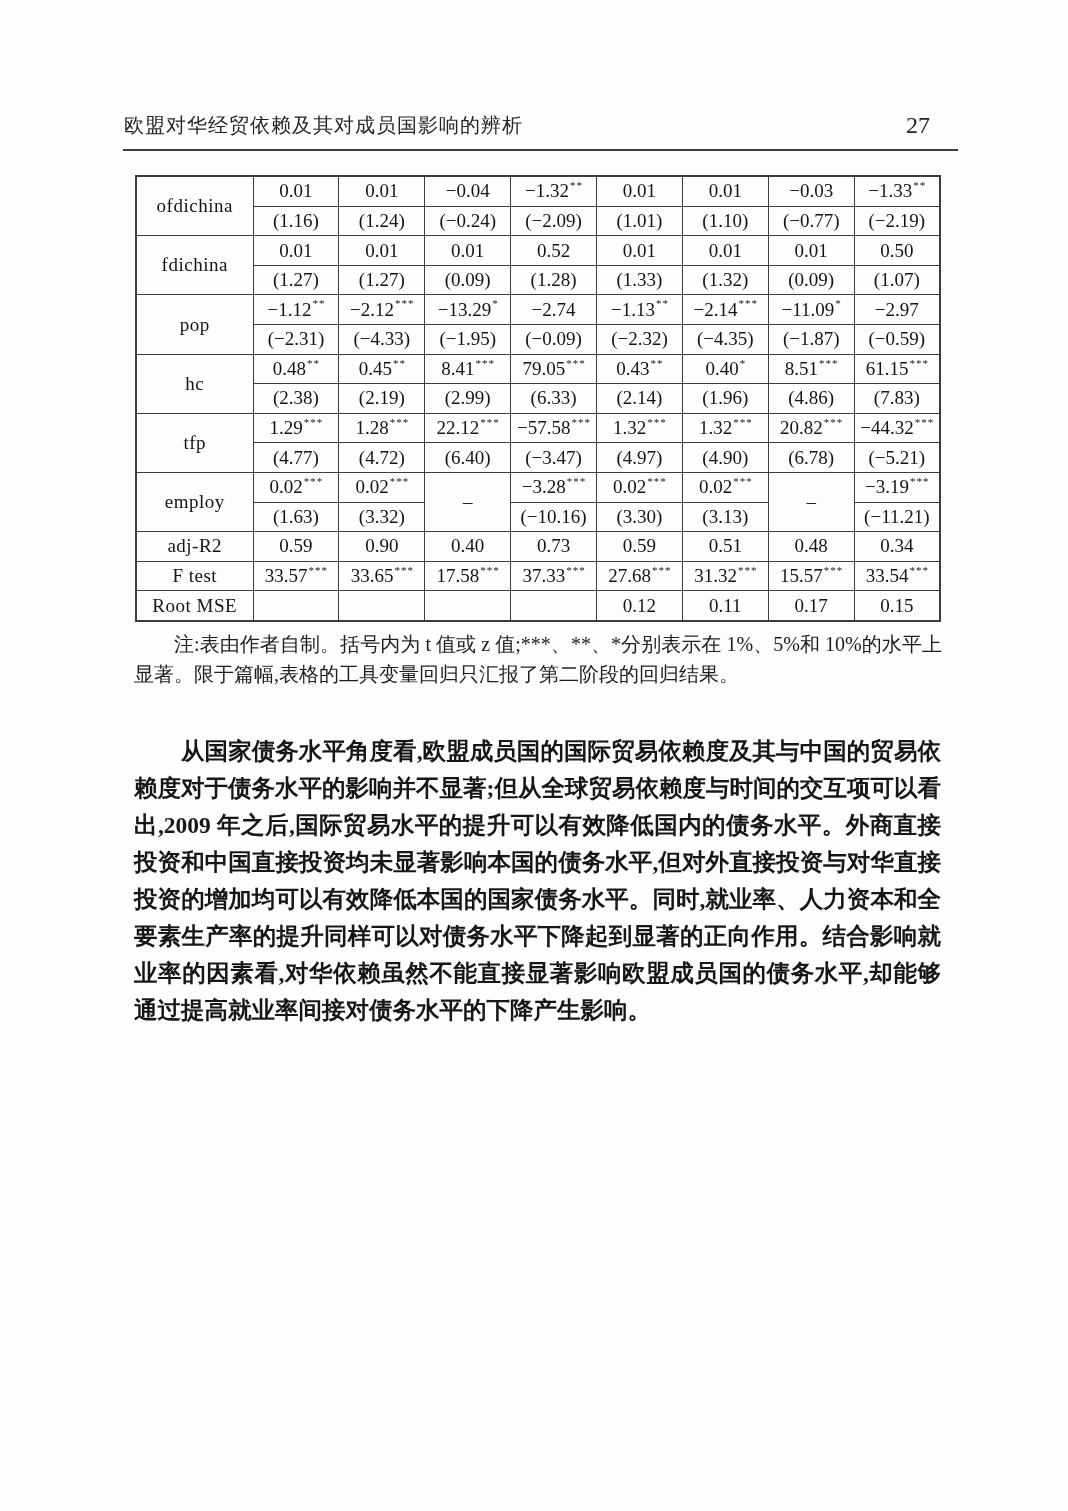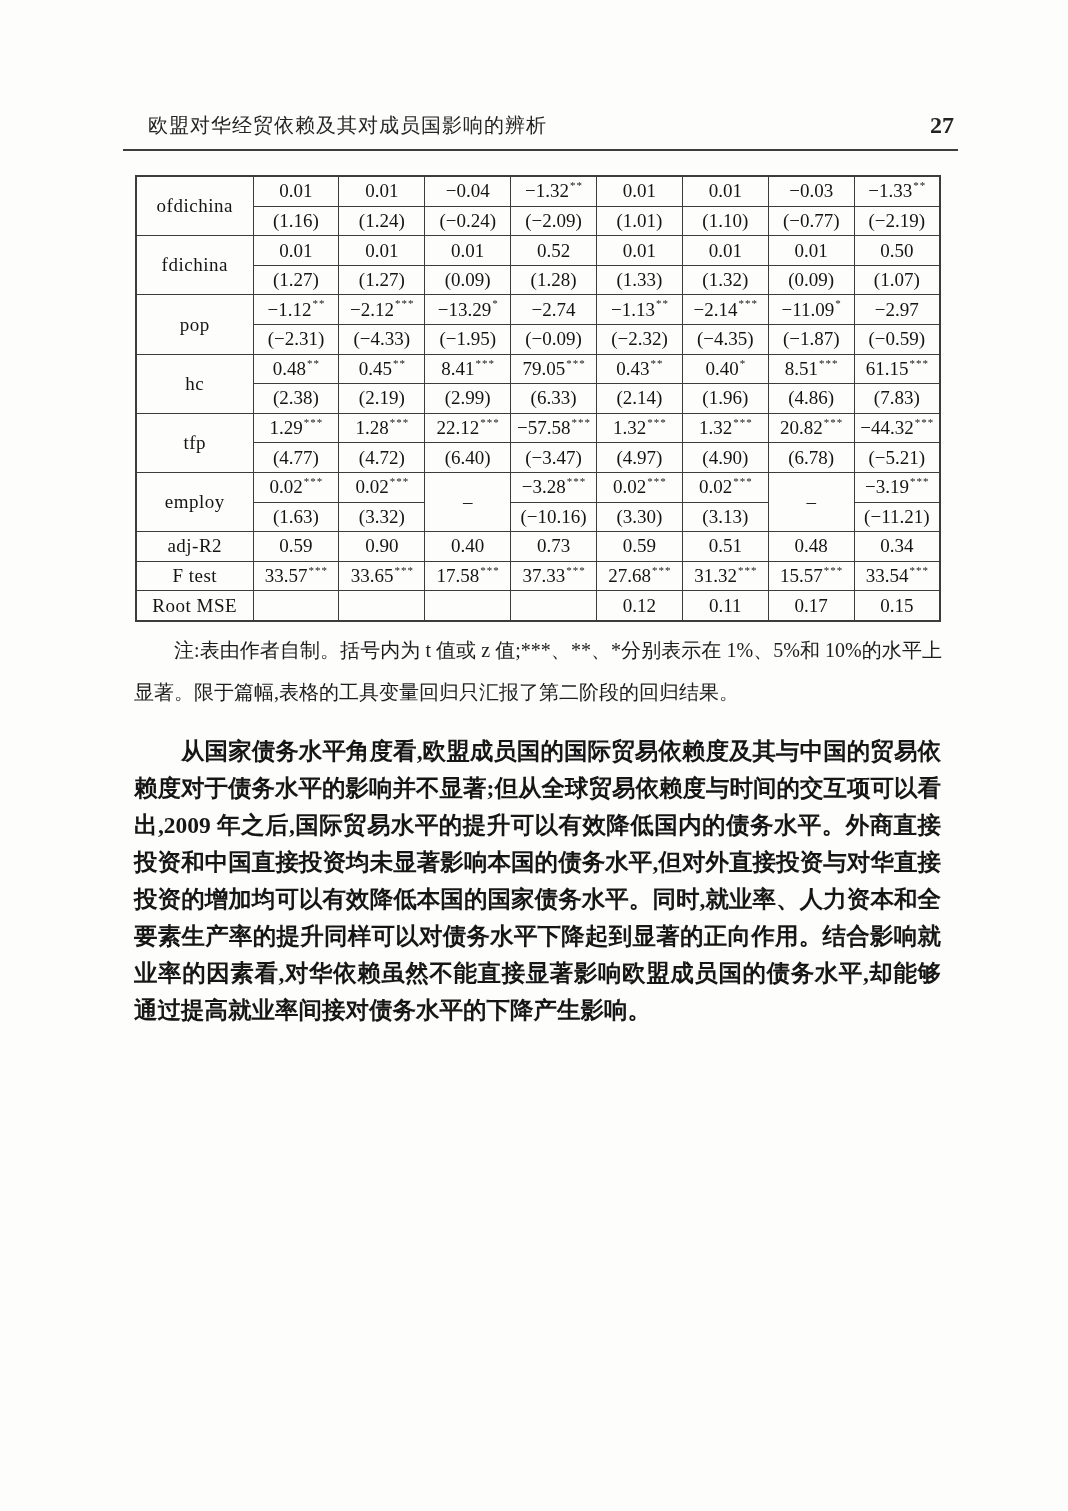--- a/index.html
+++ b/index.html
@@ -7,25 +7,25 @@
   .page{
     position:relative;
     width:1068px;height:1511px;
     background:#fdfdfc;
     font-family:"Liberation Serif","DejaVu Serif",serif;
     color:#1a1a1a;
     overflow:hidden;
     margin:0 auto;
   }
   .running-header{
-    position:absolute;top:112px;left:148px;width:806px;
+    position:absolute;top:112px;left:124px;width:806px;
     display:flex;justify-content:space-between;align-items:flex-end;
   }
   .running-title{font-size:20px;letter-spacing:1px;color:#242424;}
-  .page-number{font-size:24px;color:#242424;font-weight:bold;}
+  .page-number{font-size:24px;color:#242424;}
   .header-rule{
     position:absolute;top:149px;left:123px;width:835px;height:2px;
     background:#3d3d3d;
   }
   .tbl-wrap{position:absolute;top:175px;left:135px;width:806px;height:447px;}
   table.regress{
     width:100%;height:100%;
     border-collapse:collapse;table-layout:fixed;
     font-size:19px;color:#141414;
     border:2px solid #3c3c3c;
@@ -36,21 +36,21 @@
     text-align:center;vertical-align:middle;
     padding:0;overflow:hidden;white-space:nowrap;
   }
   table.regress td.label{font-size:19px;letter-spacing:0.5px;}
   table.regress sup{
     font-size:11px;letter-spacing:1px;line-height:0;
     position:relative;top:-1px;left:1px;
   }
   .table-note{
     position:absolute;top:629px;left:134px;width:808px;
-    font-size:20px;line-height:42px;color:#1d1d1d;
+    font-size:20px;line-height:30px;color:#1d1d1d;
     text-align:justify;text-indent:2em;
   }
   .body-text{
     position:absolute;top:733px;left:134px;width:807px;
     font-size:23.5px;line-height:37px;color:#161616;
     text-align:justify;
   }
   .body-text p{margin:0;text-indent:2em;font-weight:bold;}
 </style>
 </head>

